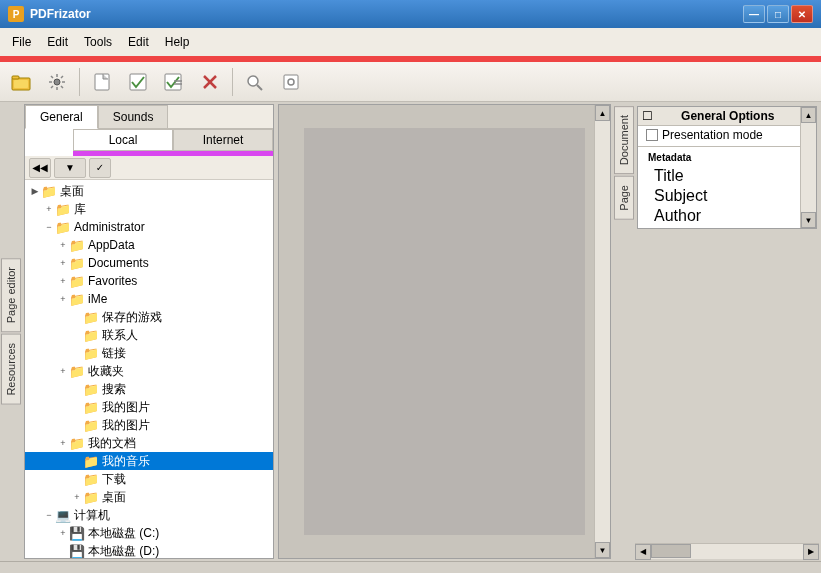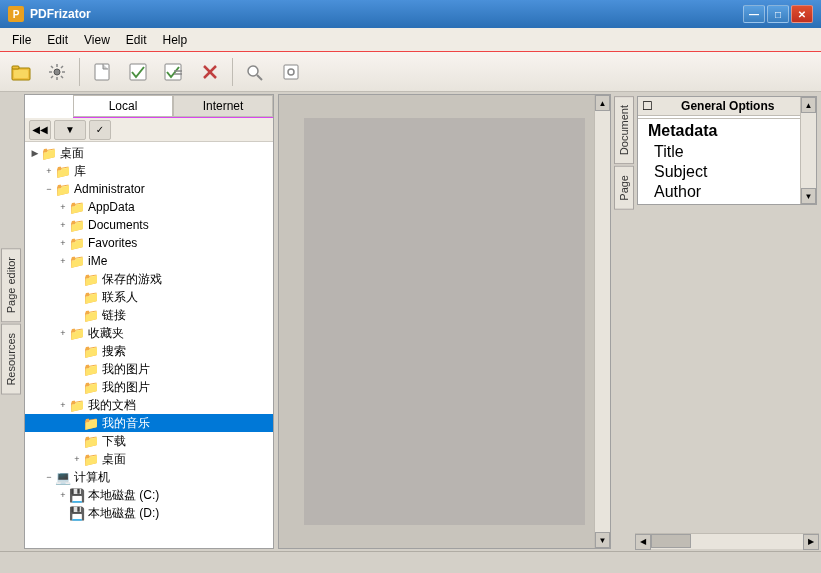--- a/index.html
+++ b/index.html
@@ -54,26 +54,26 @@
       font-size: 10px;
       display: flex;
       align-items: center;
       justify-content: center;
       cursor: pointer;
     }
     .title-btn.close { background: linear-gradient(to bottom, #e05030, #c03020); }
 
     
     .menu-bar {
-      height: 24px;
+      height: 34px;
       background: #f0ece4;
       display: flex;
       align-items: center;
       padding: 0 4px;
-      border-bottom: 1px solid #ef4444;
+      border-bottom: 6px solid #ef4444;
     }
     .menu-item {
       padding: 2px 8px;
       font-size: 12px;
       color: #000;
       cursor: pointer;
     }
 
     
     .toolbar {
@@ -155,21 +155,21 @@
       border-bottom: none;
     }
     .tab-btn.active {
       background: white;
       border-bottom: 1px solid white;
       margin-bottom: -1px;
       z-index: 1;
     }
     .local-internet {
       display: flex;
-      border-bottom: 1px solid #d946ef;
+      border-bottom: 5px solid #d946ef;
       background: #f0ece4;
       margin-left: 48px;
     }
     .loc-btn {
       flex: 1;
       padding: 3px 0;
       text-align: center;
       font-size: 12px;
       cursor: pointer;
       border: 1px solid #c0bcb4;
@@ -316,21 +316,21 @@
       font-weight: bold;
       font-size: 12px;
     }
     .close-x {
       font-size: 11px;
       cursor: pointer;
       color: #555;
     }
     .right-section-heading {
       font-weight: bold;
-      font-size: 16px;
+      font-size: 10px;
       padding: 2px 4px 3px 4px;
       color: #000;
     }
     .presentation-mode-row {
       display: flex;
       align-items: center;
       padding: 2px 8px;
       gap: 4px;
     }
     .checkbox-icon {
@@ -414,21 +414,21 @@
   <div class="title-bar-controls">
     <div class="title-btn">—</div>
     <div class="title-btn">□</div>
     <div class="title-btn close">✕</div>
   </div>
 </div>
 
 <div class="menu-bar">
   <div class="menu-item">File</div>
   <div class="menu-item">Edit</div>
-  <div class="menu-item">View</div>
+  <div class="menu-item">Tools</div>
   <div class="menu-item">Edit</div>
   <div class="menu-item">Help</div>
 </div>
 
 <div class="toolbar">
 
   <div class="tb-btn" title="Open">
     <svg width="20" height="18" viewBox="0 0 20 18">
       <rect x="1" y="5" width="18" height="12" rx="1" fill="#f0c040" stroke="#a08000" stroke-width="1"></rect>
       <rect x="1" y="3" width="7" height="3" rx="1" fill="#f0c040" stroke="#a08000" stroke-width="1"></rect>
@@ -485,20 +485,24 @@
 
 <div class="main-content">
 
   <div class="left-tab">
     <div class="vertical-label">Page editor</div>
     <div class="vertical-label">Resources</div>
   </div>
 
   <div class="left-panel">
 
+    <div class="tabs-header">
+      <div class="tab-btn active">General</div>
+      <div class="tab-btn">Sounds</div>
+    </div>
 
     <div class="local-internet">
       <div class="loc-btn active">Local</div>
       <div class="loc-btn">Internet</div>
     </div>
 
     <div class="nav-toolbar">
       <div class="nav-btn">◀◀</div>
       <div class="nav-btn" style="width:32px;">▼</div>
       <div class="nav-btn">✓</div>
@@ -630,20 +634,24 @@
   </div>
 
   <div style="display:flex; flex-direction:column; margin:2px 2px 2px 0;">
     <div class="right-panel" style="position:relative;">
       <div class="right-panel-header">
         <span style="font-size:12px;cursor:pointer;">☐</span>
         <span class="right-panel-title">General Options</span>
         <span class="close-x">✕</span>
       </div>
 
+      <div class="presentation-mode-row">
+        <span class="checkbox-icon"></span>
+        <span>Presentation mode</span>
+      </div>
 
       <div class="metadata-section">
         <div style="padding:3px 6px 2px 6px; border-top:1px solid #c0bcb4;">
           <span class="right-section-heading">Metadata</span>
         </div>
         <div class="metadata-item">Title</div>
         <div class="metadata-item">Subject</div>
         <div class="metadata-item">Author</div>
       </div>
 

